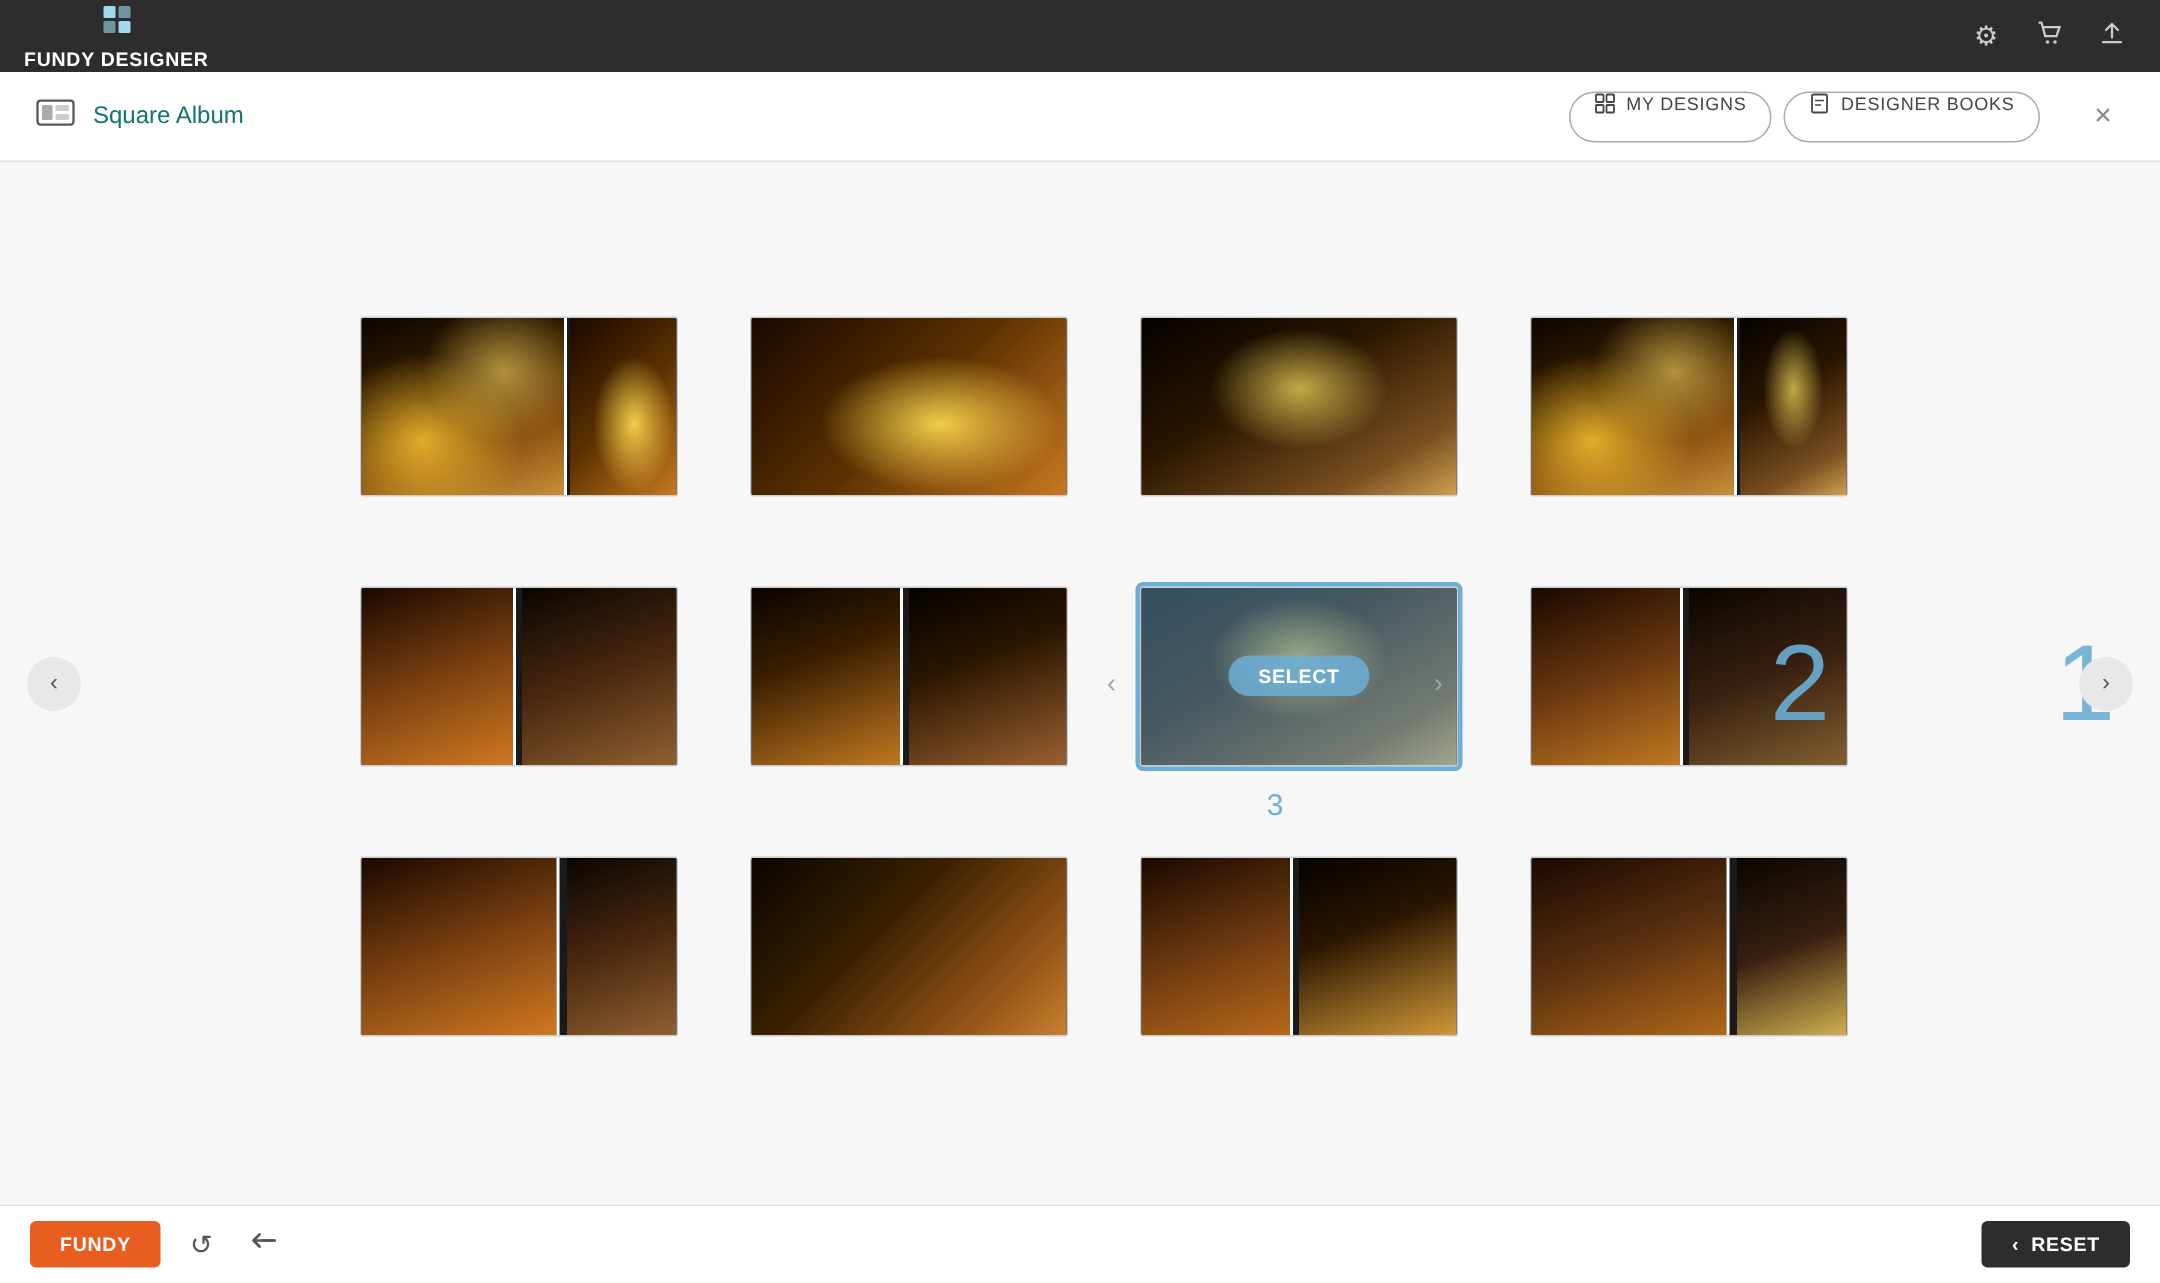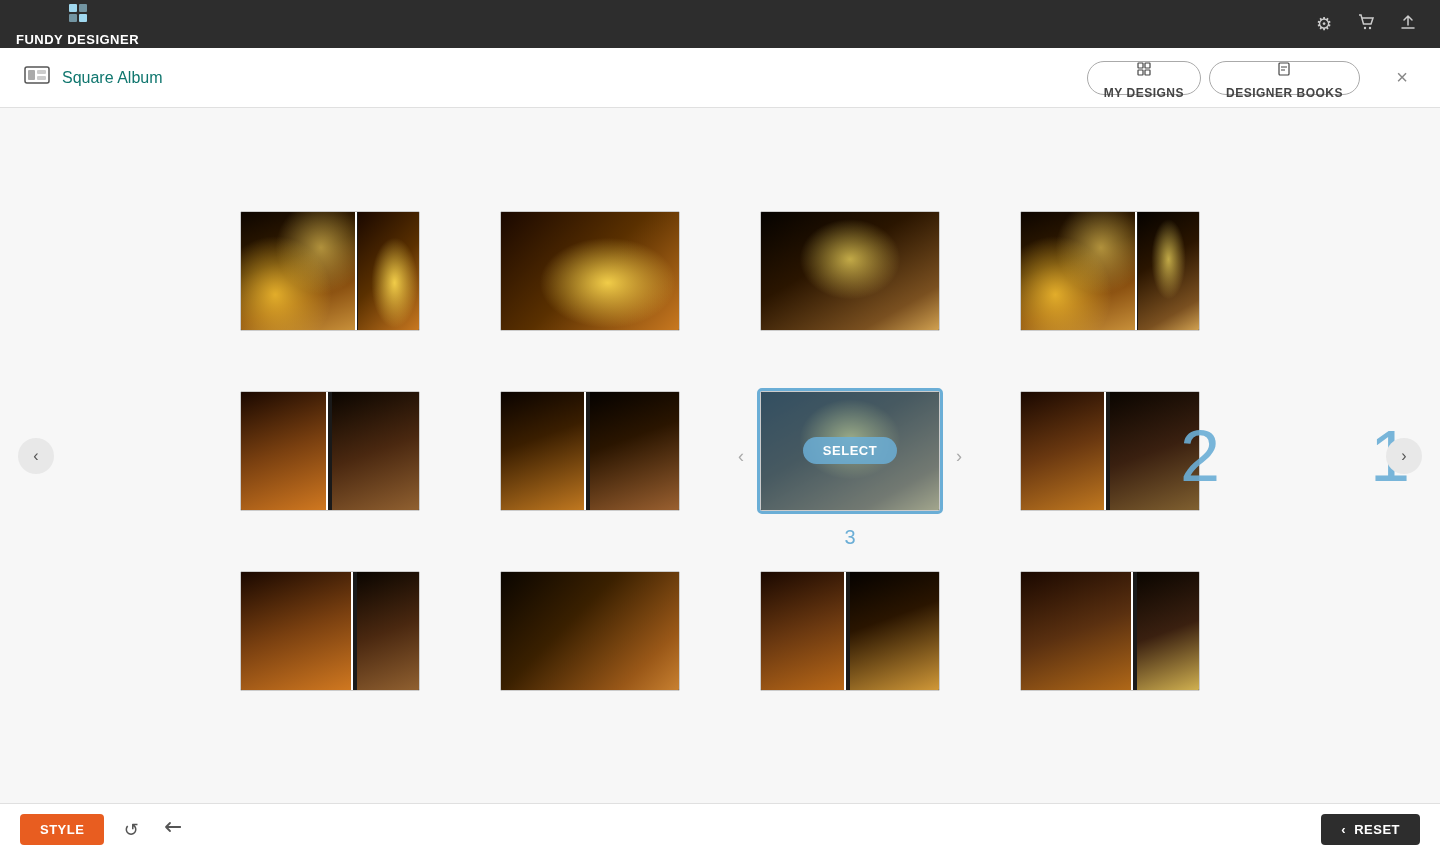--- a/index.html
+++ b/index.html
@@ -79,24 +79,23 @@
     .tab-btn {
       height: 34px;
       padding: 0 16px;
       border-radius: 17px;
       border: 1.5px solid #aaa;
       background: transparent;
       cursor: pointer;
       display: flex;
       gap: 7px;
       font-size: 12px;
-      font-weight: 700;
+      font-weight: 400;
       color: #444;
       letter-spacing: 0.5px;
-      flex-direction: column;
     }
     .tab-btn.active {
       background: #2d2d2d;
       border-color: #2d2d2d;
       color: #fff;
     }
     .tab-icon { font-size: 14px; }
     .header-close {
       width: 28px;
       height: 28px;
@@ -131,21 +130,21 @@
 
     .layout-card {
       position: relative;
       cursor: pointer;
       border-radius: 3px;
       overflow: visible;
     }
 
     
     .photo-layout {
-      width: 180px;
+      width: 212px;
       height: 120px;
       background: #1a1a1a;
       border-radius: 2px;
       overflow: hidden;
       position: relative;
       border: 1px solid #ccc;
     }
     .photo-layout.selected {
       outline: 3px solid #6baed6;
     }
@@ -513,21 +512,21 @@
 
   <div class="large-number-1">1</div>
 
   <button class="nav-arrow right">
     <span>›</span>
   </button>
 
 </div>
 
 <div class="bottom-bar">
-  <button class="reset-btn">STYLE</button>
+  <button class="reset-btn">FUNDY</button>
   <div class="bottom-icon-btn">
     <span>↺</span>
   </div>
   <div class="bottom-icon-btn">
     <span>
       <svg width="22" height="16" viewBox="0 0 22 16" fill="none">
         <path d="M4 8H18M4 8L8 4M4 8L8 12" stroke="#555" stroke-width="1.8" stroke-linecap="round"></path>
         <line x1="10" y1="8" x2="18" y2="8" stroke="#555" stroke-width="1.8" stroke-linecap="round"></line>
       </svg>
     </span>

